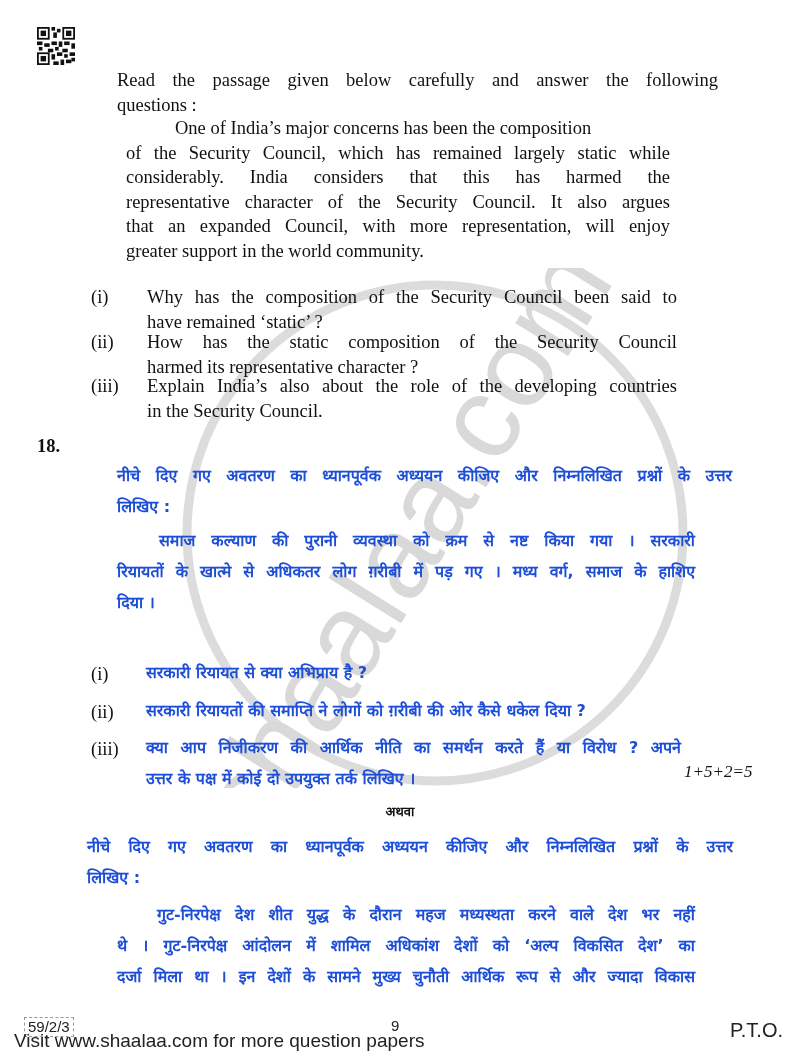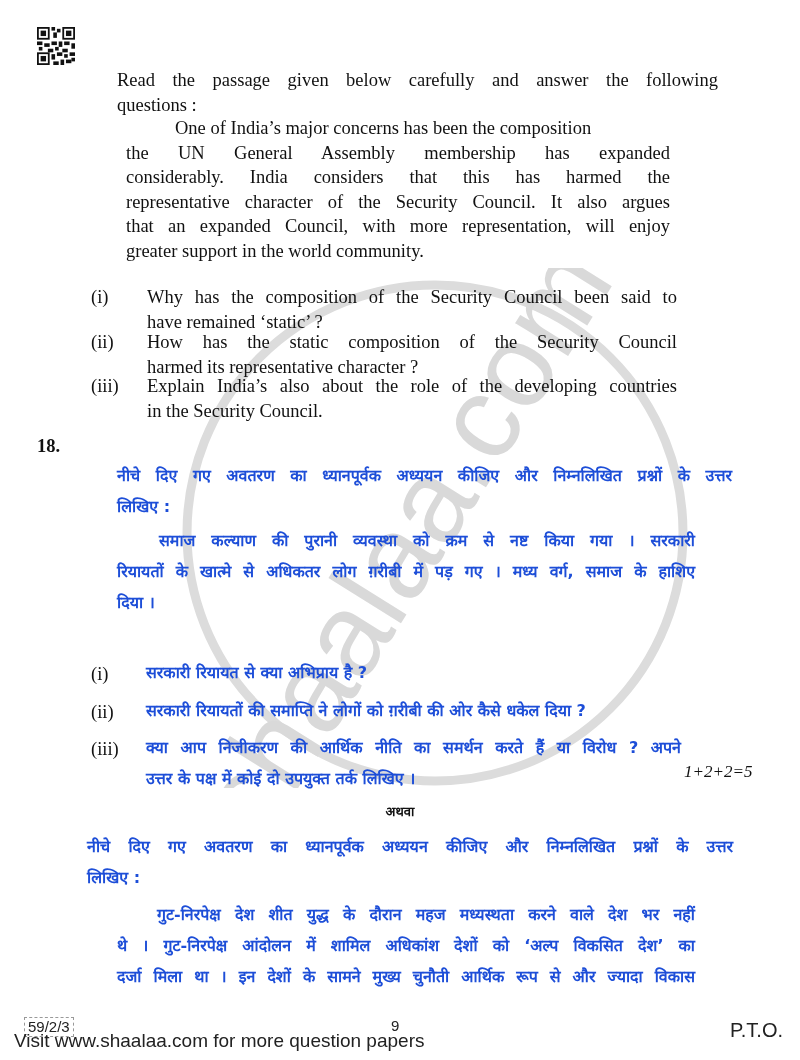--- a/index.html
+++ b/index.html
@@ -80,21 +80,21 @@
     <text x="280" y="300" transform="rotate(-58 280 290)" text-anchor="middle" font-family="Liberation Sans, sans-serif" font-size="118" fill="#d9d9d9">shaalaa.com</text>
   </svg>
 
   <div class="blk intro">
     <span class="jline">Read the passage given below carefully and answer the following</span>
     <span class="line">questions :</span>
   </div>
 
   <div class="blk passage">
     <span class="line" style="padding-left:49px">One of India’s major concerns has been the composition</span>
-    <span class="jline">the UN General Assembly membership has expanded</span>
+    <span class="jline">of the Security Council, which has remained largely static while</span>
     <span class="jline">considerably. India considers that this has harmed the</span>
     <span class="jline">representative character of the Security Council. It also argues</span>
     <span class="jline">that an expanded Council,  with more representation, will enjoy</span>
     <span class="line">greater support in the world community.</span>
   </div>
 
   <div class="blk q-en" style="top:285px;">
     <span class="num">(i)</span>
     <div class="txt">
       <span class="jline">Why has the composition  of the Security Council been  said to</span>
@@ -137,21 +137,21 @@
   <div class="hi" style="left:146px; top:695px; width:560px;">
     <span class="line">सरकारी रियायतों की समाप्ति ने लोगों को ग़रीबी की ओर कैसे धकेल दिया ?</span>
   </div>
 
   <span class="roman" style="left:91px; top:739px;">(iii)</span>
   <div class="hi" style="left:146px; top:732px; width:535px;">
     <span class="jline">क्या आप निजीकरण की आर्थिक नीति का समर्थन करते हैं या विरोध ? अपने</span>
     <span class="line">उत्तर के पक्ष में कोई दो उपयुक्त तर्क लिखिए ।</span>
   </div>
 
-  <div class="marks">1+2+2=5</div>
+  <div class="marks">1+5+2=5</div>
 
   <div class="athva">अथवा</div>
 
   <div class="hi hi-q" style="top:831px; left:87px; width:646px;">
     <span class="jline">नीचे दिए गए अवतरण का ध्यानपूर्वक अध्ययन कीजिए और निम्नलिखित प्रश्नों के उत्तर</span>
     <span class="line">लिखिए :</span>
   </div>
 
   <div class="hi hi-passage" style="top:899px;">
     <span class="jline" style="padding-left:40px">गुट-निरपेक्ष देश शीत युद्ध के दौरान महज मध्यस्थता करने वाले देश भर नहीं</span>

